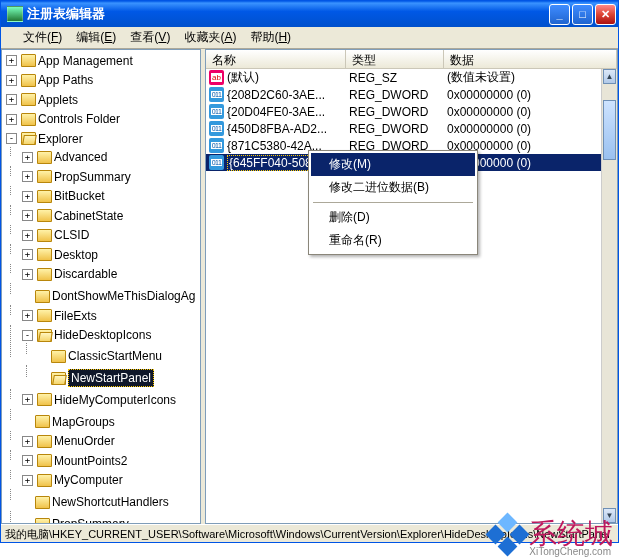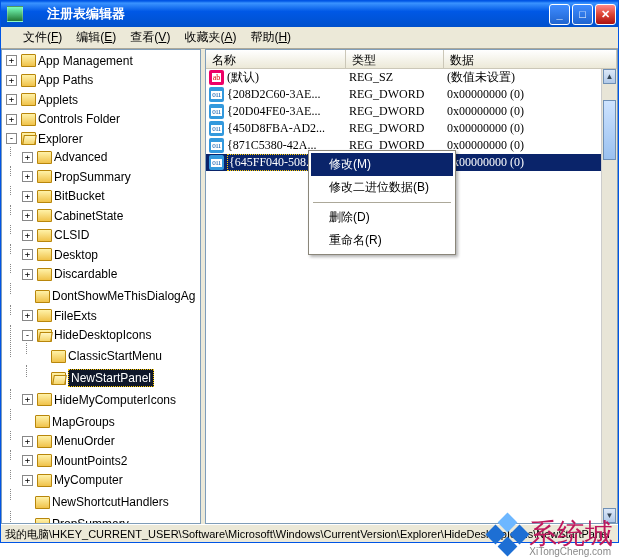--- a/index.html
+++ b/index.html
@@ -1,20 +1,20 @@
 <!DOCTYPE html>
 <html><head>
 <meta charset="utf-8">
 <style>
   * { box-sizing: border-box; margin: 0; padding: 0; }
   body { font-family: "SimSun", "Tahoma", sans-serif; font-size: 12px; background: #fff; width: 619px; height: 557px; position: relative; overflow: hidden; }
   .window { position: absolute; top: 0; left: 0; width: 619px; height: 543px; border: 1px solid #0055e5; background: #ece9d8; }
   .titlebar { height: 26px; background: linear-gradient(#0058e6, #3a93ff 8%, #0058e6 40%, #0050cc); color: #fff; display: flex; align-items: center; padding: 0 2px 0 6px; font-weight: bold; font-size: 13px; }
   .titlebar .ticon { width: 16px; height: 16px; background: linear-gradient(#7fb, #273); margin-right: 4px; border: 1px solid #fff3; }
-  .titlebar .ttitle { flex: 1; margin-left: 20px; }
+  .titlebar .ttitle { flex: 1; }
   .winbtns { display: flex; gap: 2px; }
   .winbtn { width: 21px; height: 21px; border: 1px solid #fff; border-radius: 3px; display: flex; align-items: center; justify-content: center; color: #fff; font-weight: bold; font-size: 11px; }
   .winbtn.min, .winbtn.max { background: linear-gradient(#3f8cff, #2065d0); }
   .winbtn.close { background: linear-gradient(#f88, #d43, #a11); }
   .menubar { height: 22px; background: #ece9d8; display: flex; align-items: center; border-bottom: 1px solid #aca899; padding-left: 16px; gap: 2px; }
   .menuitem { padding: 2px 6px; }
   .menuitem .hot { text-decoration: underline; }
   .body { display: flex; height: calc(100% - 26px - 22px - 18px); }
   .tree { width: 200px; border: 1px solid #7f9db9; background: #fff; overflow: auto; margin: 0 0 0 0; position: relative; }
   .tree ul { list-style: none; padding-left: 16px; }
@@ -26,31 +26,31 @@
   .noexp { width: 11px; display: inline-block; }
   .ficon { width: 15px; height: 13px; background: linear-gradient(#fff2a8, #f0c24a); border: 1px solid #b8860b; border-radius: 1px 1px 0 0; position: relative; }
   .ficon.open::after { content: ""; position: absolute; left: 1px; top: 2px; right: -1px; bottom: -1px; background: linear-gradient(#fff6c0, #f5d56b); border: 1px solid #b8860b; transform: skewX(-10deg); }
   .tree .sel { background: #0f172a; color: #fff; padding: 0 2px; border: 1px dotted #fc0; }
   .splitter { width: 4px; background: #ece9d8; cursor: col-resize; }
   .list { flex: 1; border: 1px solid #7f9db9; background: #fff; position: relative; display: flex; flex-direction: column; }
   .listhdr { display: flex; height: 19px; background: linear-gradient(#fff,#ece9d8); border-bottom: 1px solid #cbc7b8; }
   .listhdr .col { padding: 2px 6px; border-right: 1px solid #cbc7b8; }
   .col.c1 { width: 140px; } .col.c2 { width: 98px; } .col.c3 { flex: 1; }
   .listrow { display: flex; align-items: center; height: 17px; }
-  .listrow .cell { padding: 4px 3px; white-space: nowrap; overflow: hidden; font-family: Liberation Serif, serif; }
+  .listrow .cell { padding: 4px 3px; white-space: nowrap; overflow: hidden; }
   .cell.c1 { width: 140px; display: flex; align-items: center; gap: 3px; }
   .cell.c2 { width: 98px; } .cell.c3 { flex: 1; }
   .vicon { width: 15px; height: 15px; display: inline-flex; align-items: center; justify-content: center; font-size: 9px; color: #fff; border-radius: 2px; }
   .vicon.str { background: #e06; }
   .vicon.str::after { content: "ab"; color:#d00; background:#fff; padding:0 1px; font-size:8px;}
   .vicon.bin { background: #39d; }
   .vicon.bin::after { content: "011"; color:#05a; background:#fff; padding:0 1px; font-size:7px; letter-spacing:-0.5px;}
   .listrow.sel { background: #0a246a; color: #fff; }
   .listrow.sel .cell.c1 .txt { border: 1px dotted #fc0; padding: 0 1px; }
-  .ctxmenu { position: absolute; top: 100px; left: 102px; width: 148px; background: #fff; border: 1px solid #8a867a; box-shadow: 2px 2px 3px rgba(0,0,0,0.3); z-index: 10; padding: 2px; }
+  .ctxmenu { position: absolute; top: 100px; left: 102px; width: 170px; background: #fff; border: 1px solid #8a867a; box-shadow: 2px 2px 3px rgba(0,0,0,0.3); z-index: 10; padding: 2px; }
   .ctxitem { padding: 3px 18px; }
   .ctxitem.sel { background: #0a246a; color: #fff; }
   .ctxsep { border-top: 1px solid #aca899; margin: 3px 2px; }
   .statusbar { height: 18px; border-top: 1px solid #fff; background: #ece9d8; font-size: 11px; padding: 2px 4px; white-space: nowrap; overflow: hidden; }
   .watermark { position: absolute; right: 6px; bottom: 4px; display: flex; align-items: center; gap: 6px; z-index: 50; }
   .wlogo { display: grid; grid-template: repeat(2,14px)/repeat(2,14px); gap: 3px; transform: rotate(45deg); }
   .wlogo div { background: #1d6fd4; }
   .wlogo div:nth-child(1){background:#6db7ff;}
   .wtxt { font-size: 28px; color: #be185d; font-family: "Microsoft YaHei", sans-serif; text-align: center; }
   .wsub { font-size: 10px; color: #888; position: absolute; right: 8px; bottom: 0; }

